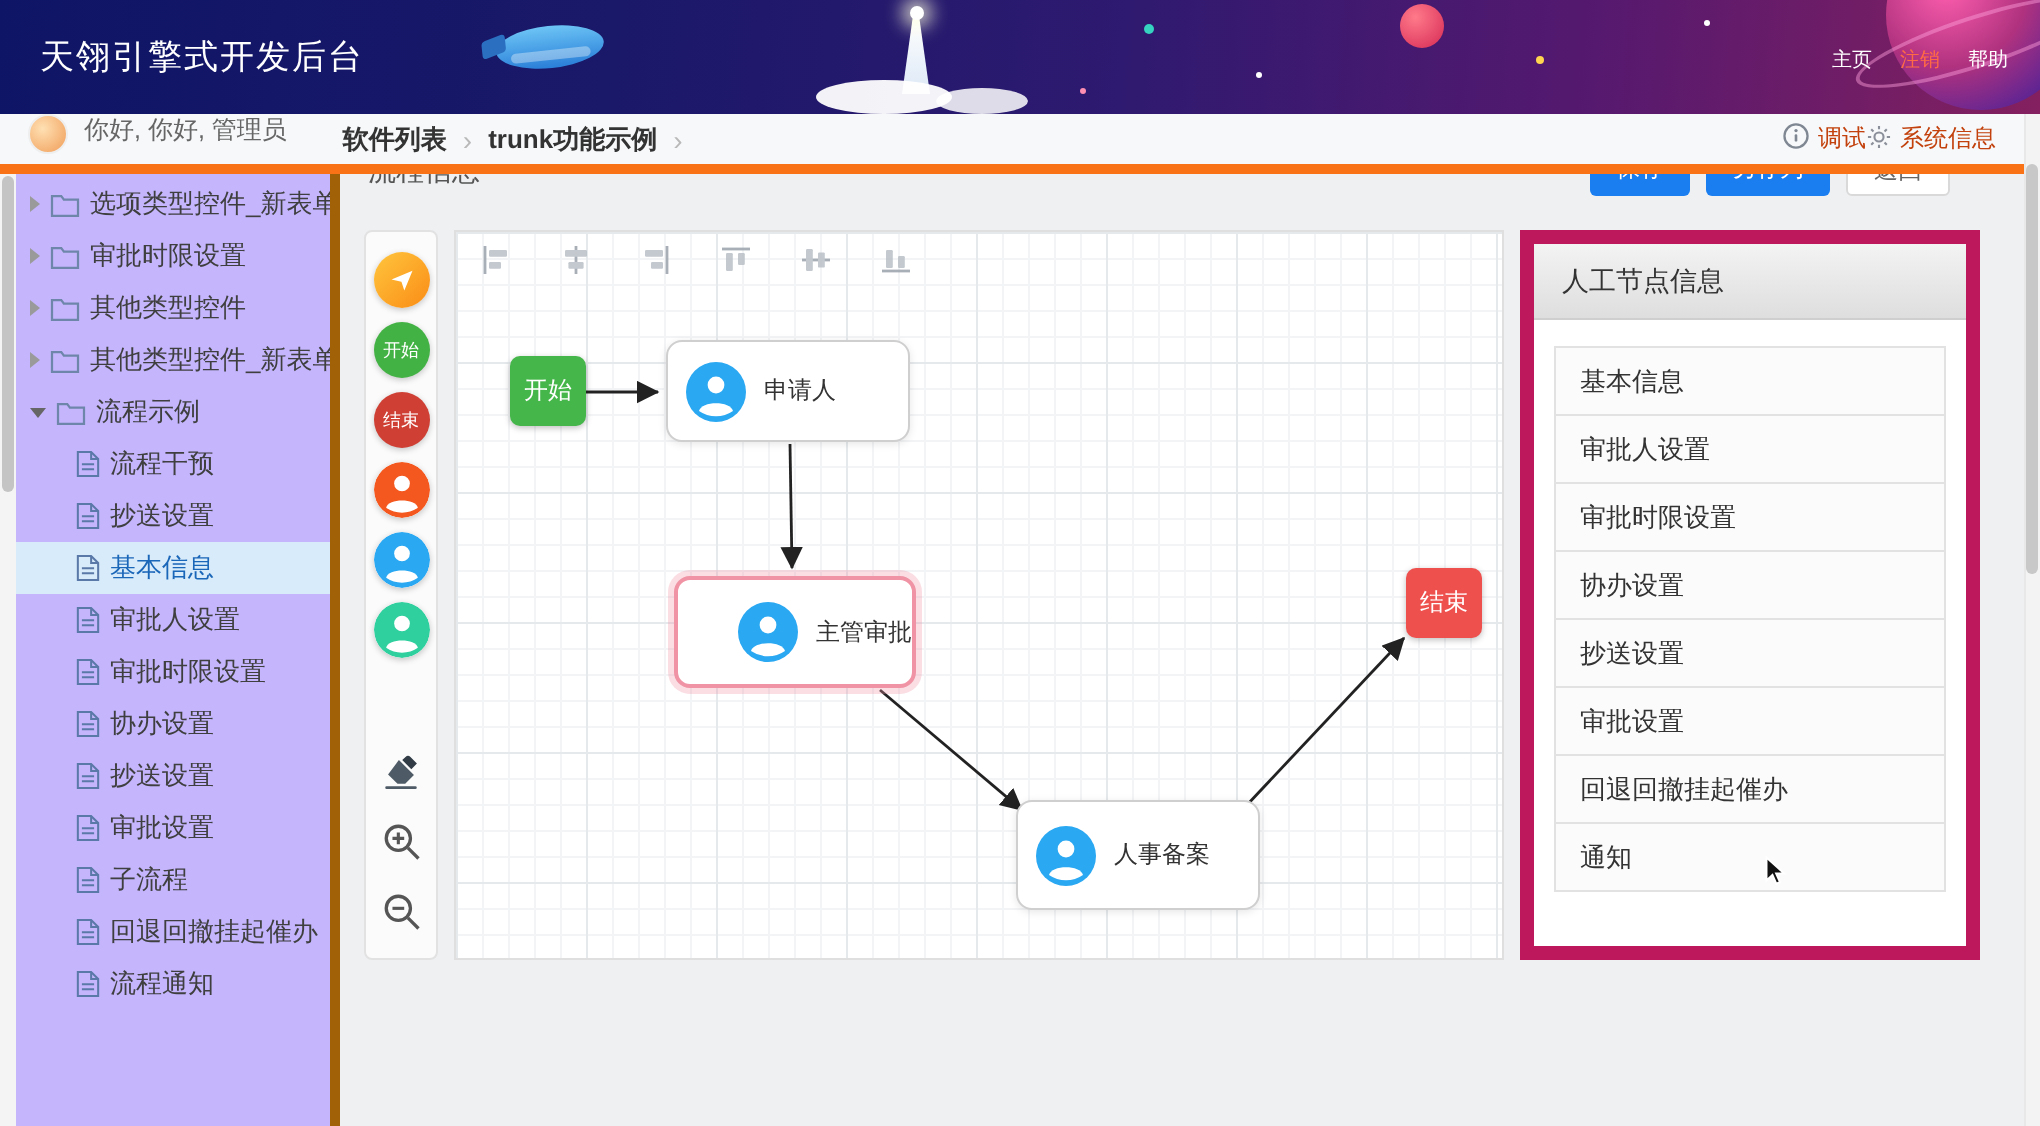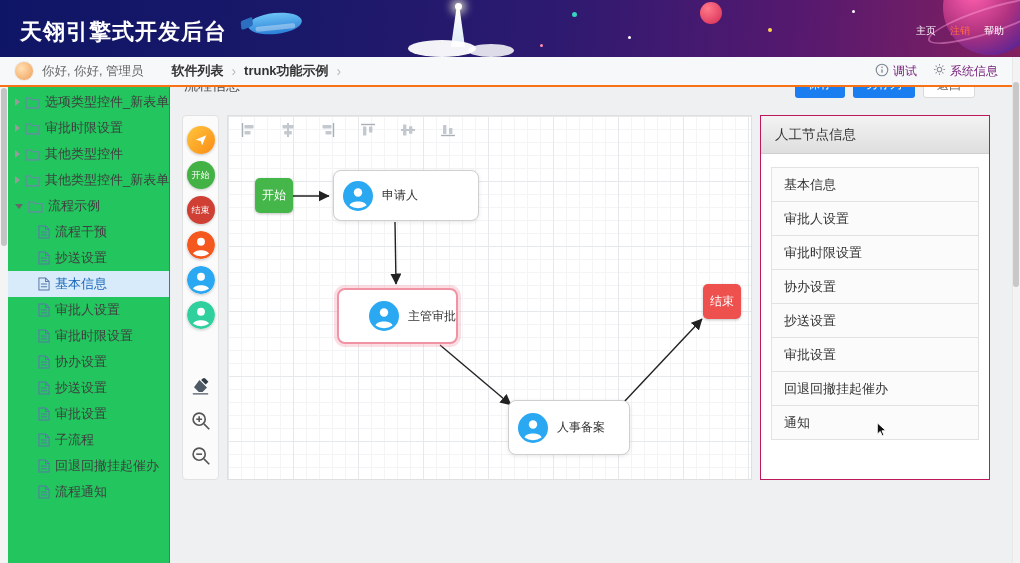--- a/index.html
+++ b/index.html
@@ -3,22 +3,22 @@
 <meta charset="utf-8">
 <style>
   * { margin:0; padding:0; box-sizing:border-box; }
   html,body { width:1020px; height:563px; overflow:hidden;
     font-family:"Liberation Sans","DejaVu Sans",sans-serif; background:#eef0f2; }
   .app { position:relative; width:1020px; height:563px; overflow:hidden; }
 
   
   .hdr { position:relative; height:57px; overflow:hidden;
     background:linear-gradient(95deg,#0f1566 0%,#1a1869 30%,#2e1a70 55%,#55196f 78%,#84205f 100%); }
-  .hdr-title { position:absolute; left:20px; top:17px; color:#fff; font-size:22px;
-    font-weight:700; letter-spacing:1px; z-index:5; }
+  .hdr-title { position:absolute; left:20px; top:17px; color:#fff; font-size:17px;
+    font-weight:400; letter-spacing:1px; z-index:5; }
   .hdr-nav { position:absolute; right:16px; top:20px; z-index:5; }
   .nav-link { font-size:10px; margin-left:14px; cursor:pointer; }
   .deco { position:absolute; }
   .planet-big { right:-18px; top:-40px; width:95px; height:95px; border-radius:50%;
     background:radial-gradient(circle at 32% 35%,#ff5fae,#b0327f 45%,#5d2493 78%,#43156f); }
   .planet-ring { right:-30px; top:8px; width:125px; height:26px; border:2px solid rgba(255,160,220,.45);
     border-radius:50%; transform:rotate(-18deg); }
   .planet-small { left:700px; top:2px; width:22px; height:22px; border-radius:50%;
     background:radial-gradient(circle at 35% 30%,#ff7a8a,#d62a54); }
   .blimp { left:248px; top:13px; width:54px; height:21px; border-radius:50%;
@@ -36,35 +36,35 @@
   .c1 { left:408px; top:40px; width:68px; height:17px; opacity:.95; }
   .c2 { left:468px; top:44px; width:46px; height:13px; opacity:.85; }
   .star { position:absolute; border-radius:50%; }
   .s1 { left:572px; top:12px; width:5px; height:5px; background:#35d3c0; }
   .s2 { left:628px; top:36px; width:3px; height:3px; background:#fff; }
   .s3 { left:768px; top:28px; width:4px; height:4px; background:#ffd54f; }
   .s4 { left:852px; top:10px; width:3px; height:3px; background:#fff; }
   .s5 { left:540px; top:44px; width:3px; height:3px; background:#ff8fb3; }
 
   
-  .topbar { height:30px; background:#f7f8fa; border-bottom:2px solid #f97316;
-    display:flex; align-items:center; padding:0 14px; }
+  .topbar { height:30px; background:#f7f8fa; border-bottom:5px solid #f97316;
+    display:flex; padding:0 14px; }
   .avatar { width:20px; height:20px; border-radius:50%; flex:none;
     background:radial-gradient(circle at 35% 35%,#ffe0b3,#f09d58); border:1px solid #eee; cursor:pointer; }
   .greeting { font-size:12.5px; color:#666; margin:0 28px 0 8px; white-space:nowrap; }
   .crumbs { display:flex; align-items:center; }
   .crumb { font-size:13px; font-weight:700; color:#333; cursor:pointer; white-space:nowrap; }
   .crumb-sep { color:#b9b9b9; margin:0 8px; font-size:14px; }
-  .tb-actions { margin-left:auto; display:flex; gap:16px; align-items:center;
-    color:#701a75; font-size:12px; margin-right:8px; }
+  .tb-actions { margin-left:auto; display:flex; align-items:center;
+    color:#c2410c; font-size:12px; margin-right:8px; }
   .tb-action { display:flex; gap:4px; align-items:center; cursor:pointer; white-space:nowrap; }
 
   
-  .sidebar { position:absolute; left:0; top:87px; bottom:0; width:170px; background:#22c55e;
-    border-right:1px solid #a16207; overflow:hidden; }
+  .sidebar { position:absolute; left:0; top:87px; bottom:0; width:170px; background:#c4b5fd;
+    border-right:5px solid #a16207; overflow:hidden; }
   .side-scroll { position:absolute; left:0; top:0; bottom:0; width:8px; background:#f4f4f4; }
   .side-thumb { position:absolute; left:1px; top:1px; width:6px; height:158px;
     background:#c4c4c4; border-radius:3px; }
   .tree { position:absolute; left:8px; top:2px; right:0; }
   .tree-row { height:26px; display:flex; align-items:center; gap:5px; font-size:13px;
     color:#3f3f3f; white-space:nowrap; overflow:hidden; cursor:pointer; }
   .tr-folder { padding-left:7px; }
   .tr-doc { padding-left:30px; }
   .tree-row.active { background:#d7ebfa; color:#1a66b8; }
   .tw { width:0; height:0; border-top:4px solid transparent; border-bottom:4px solid transparent;
@@ -107,21 +107,21 @@
   .node { position:absolute; z-index:2; cursor:pointer; }
   .node-term { border-radius:5px; color:#fff; font-size:12px; display:flex; align-items:center;
     justify-content:center; box-shadow:0 1px 3px rgba(0,0,0,.25); }
   .node-user { background:#fff; border:1px solid #cfcfcf; border-radius:8px; display:flex;
     align-items:center; gap:9px; padding-left:9px; font-size:12px; color:#333;
     box-shadow:0 1px 4px rgba(0,0,0,.10); }
   .node-selected { border:2px solid #f093a4; box-shadow:0 0 0 3px rgba(240,147,164,.30); }
   .node-avatar { width:30px; height:30px; flex:none; display:flex; }
   .node-label { white-space:nowrap; }
 
-  .node-panel { width:230px; flex:none; background:#fff; border:1px solid #be185d;
+  .node-panel { width:230px; flex:none; background:#fff; border:7px solid #be185d;
     display:flex; flex-direction:column; position:relative; }
   .panel-header { height:38px; background:linear-gradient(#f3f3f3,#dedede);
     border-bottom:1px solid #cfcfcf; font-size:13.5px; color:#333;
     display:flex; align-items:center; padding-left:14px; }
   .panel-list { margin:13px 10px 0; }
   .panel-item { height:35px; display:flex; align-items:center; padding-left:12px;
     font-size:13px; color:#333; background:#fbfbfb; border:1px solid #e2e2e2;
     margin-top:-1px; cursor:pointer; }
   .panel-item:first-child { margin-top:0; }
   .cursor { position:absolute; left:112px; top:305px; z-index:9; pointer-events:none; }
@@ -457,21 +457,21 @@
             </marker>
           </defs>
         <line x1="65" y1="80" x2="101" y2="80" stroke="#222" stroke-width="1.4" marker-end="url(#arrow)"></line>
             <line x1="167" y1="106" x2="168" y2="168" stroke="#222" stroke-width="1.4" marker-end="url(#arrow)"></line>
             <line x1="212" y1="229" x2="283" y2="289" stroke="#222" stroke-width="1.4" marker-end="url(#arrow)"></line>
             <line x1="395" y1="287" x2="474" y2="203" stroke="#222" stroke-width="1.4" marker-end="url(#arrow)"></line>
           </svg>
       <div class="node node-term" style="left: 27px; top: 62px; width: 38px; height: 35px; background: rgb(69, 182, 74);">
             <span class="node-label">开始</span>
           </div>
-          <div class="node node-user" style="left: 105px; top: 54px; width: 146px; height: 51px;">
+          <div class="node node-user" style="left: 105px; top: 54px; width: 122px; height: 51px;">
             <span class="node-avatar">
               <svg viewBox="0 0 30 30" width="100%" height="100%">
                 <circle cx="15" cy="15" r="15" fill="#2aa8f2"></circle>
                 <circle cx="15" cy="11.5" r="4.2" fill="#fff"></circle>
                 <path d="M6.5 24.5c1.2-5.2 15.8-5.2 17 0a15 15 0 0 1-17 0z" fill="#fff"></path>
               </svg>
             </span>
             <span class="node-label">申请人</span>
           </div>
           <div class="node node-user node-selected" style="left: 109px; top: 172px; width: 121px; height: 56px; justify-content: flex-end;">

